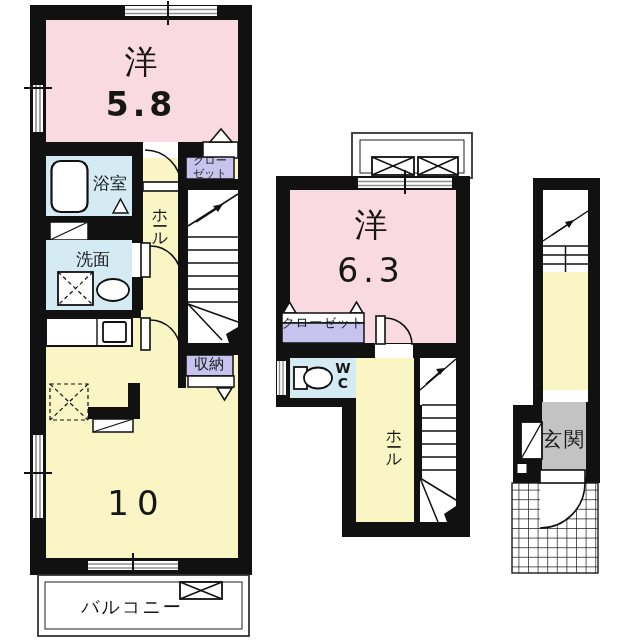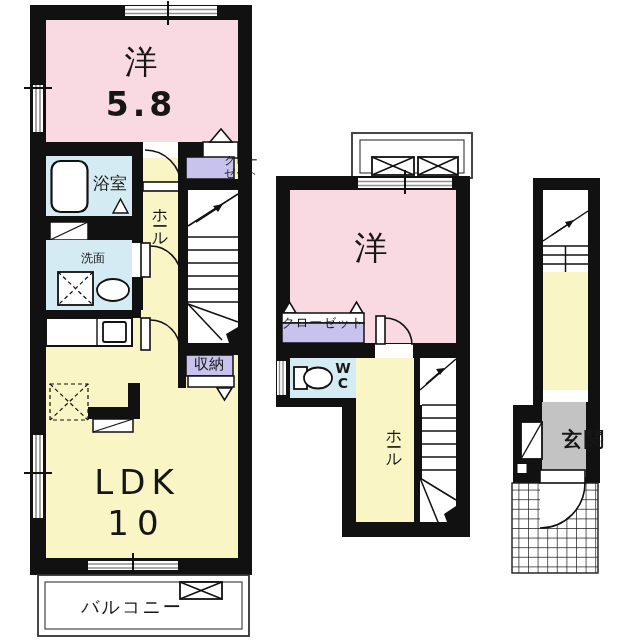--- a/index.html
+++ b/index.html
@@ -224,28 +224,28 @@
     <rect x="512" y="483" width="86" height="90" fill="#fff"></rect>
     <rect x="512" y="483" width="86" height="90" fill="url(#tilegrid)" stroke="#1a1a1a" stroke-width="1.4"></rect>
     <path d="M540,483 L585,483 A45 45 0 0 1 540,528 Z" fill="#fff"></path>
     <path d="M585,483 A45 45 0 0 1 540,528" fill="none" stroke="#111" stroke-width="1.6"></path>
     <rect x="540" y="470" width="45" height="13" fill="#fff" stroke="#111" stroke-width="1.6"></rect>
   </g>
 </svg>
 
   <div class="lbl two-line" style="left:141px;top:84px;font-size:33px;"><span>洋</span><span style="letter-spacing:4px;font-weight:bold;">5.8</span></div>
   <div class="lbl" style="left:110px;top:183px;font-size:17px;text-align:right;">浴室</div>
-  <div class="lbl" style="left:93px;top:259px;font-size:12px;">洗面</div>
+  <div class="lbl" style="left:93px;top:259px;font-size:17px;">洗面</div>
   <div class="lbl vert" style="left:160px;top:220px;font-size:16px;">ホール</div>
-  <div class="lbl" style="left:210px;top:167px;font-size:11px;line-height:1.2;margin-left:31px;">クロー
+  <div class="lbl" style="left:210px;top:167px;font-size:11px;line-height:1.2;">クロー
 ゼット</div>
   <div class="lbl" style="left:209px;top:365px;font-size:15px;">収納</div>
-  <div class="lbl two-line" style="left:137px;top:503px;font-size:34px;line-height:1.2;"><span style="letter-spacing:6px;">LDK</span><span style="letter-spacing:8px;">10</span></div>
+  <div class="lbl two-line" style="left:137px;top:503px;font-size:34px;line-height:1.2;"><span style="letter-spacing:8px;">10</span></div>
   <div class="lbl" style="left:132px;top:607px;font-size:18px;letter-spacing:2px;">バルコニー</div>
 
-  <div class="lbl two-line" style="left:371px;top:248px;font-size:33px;line-height:1.4;"><span>洋</span></div>
+  <div class="lbl two-line" style="left:371px;top:248px;font-size:33px;line-height:1.4;"><span>洋</span><span style="letter-spacing:5px;">6.3</span></div>
   <div class="lbl" style="left:323px;top:323px;font-size:13px;letter-spacing:0.5px;">クローゼット</div>
   <div class="lbl" style="left:343px;top:376px;font-size:14px;line-height:1.05;font-weight:bold;">W
 C</div>
   <div class="lbl vert" style="left:394px;top:441px;font-size:16px;">ホール</div>
 
-  <div class="lbl" style="left:584px;top:439px;font-size:20px;letter-spacing:2px;font-weight:bold;">玄関</div>
+  <div class="lbl" style="left:564px;top:439px;font-size:20px;letter-spacing:2px;">玄関</div>
 </div>
 
 </body></html>

